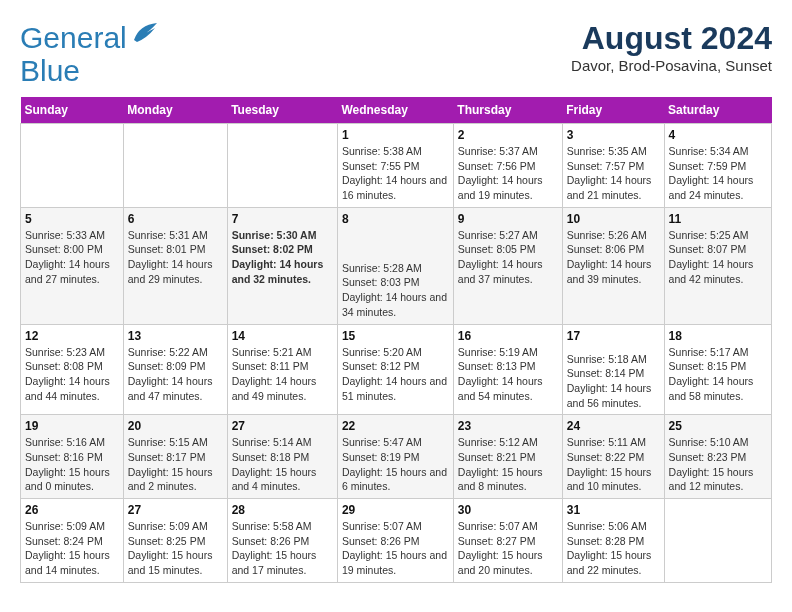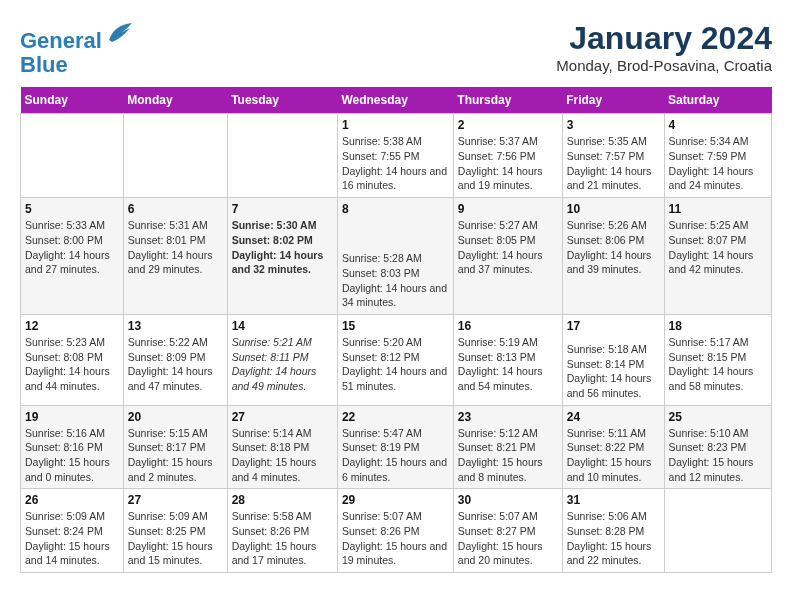--- a/index.html
+++ b/index.html
@@ -14,22 +14,22 @@
       display: flex;
       justify-content: space-between;
       align-items: flex-start;
       margin-bottom: 10px;
     }
     .logo {
       display: flex;
       align-items: center;
     }
     .logo-text {
-      font-size: 22px;
-      font-weight: bold;
+      font-size: 30px;
+      font-weight: normal;
       color: #1a3a5c;
       line-height: 1.1;
     }
     .logo-text span {
       color: #2a7db5;
     }
     .logo-bird {
       width: 30px;
       height: 28px;
       margin-left: 2px;
@@ -93,22 +93,22 @@
     <div>
       <div class="logo-text">
         <span>General</span><svg class="logo-bird" viewBox="0 0 30 28" xmlns="http://www.w3.org/2000/svg">
             <path d="M5 20 Q10 5 28 3 Q20 12 15 14 Q22 10 26 8 Q18 18 8 22 Z" fill="#2a7db5"></path>
           </svg>
         <br><span>Blue</span>
       </div>
     </div>
   </div>
   <div class="title-block">
-    <div class="main-title">January 2024</div>
-    <div class="subtitle">Monday, Brod-Posavina, Croatia</div>
+    <div class="main-title">August 2024</div>
+    <div class="subtitle">Davor, Brod-Posavina, Sunset</div>
   </div>
 </div>
 
 <table>
   <thead>
     <tr id="weekday-header">
         <th>Sunday</th>
         <th>Monday</th>
         <th>Tuesday</th>
         <th>Wednesday</th>
@@ -199,21 +199,21 @@
 Daylight: 14 hours and 44 minutes.</div>
         </td>
         <td>
           <div class="day-num">13</div>
           <div class="day-info" style="white-space: pre-line;">Sunrise: 5:22 AM
 Sunset: 8:09 PM
 Daylight: 14 hours and 47 minutes.</div>
         </td>
         <td>
           <div class="day-num">14</div>
-          <div class="day-info" style="white-space: pre-line; font-style: italic;">Sunrise: 5:21 AM
+          <div class="day-info" style="white-space: pre-line;">Sunrise: 5:21 AM
 Sunset: 8:11 PM
 Daylight: 14 hours and 49 minutes.</div>
         </td>
         <td>
           <div class="day-num">15</div>
           <div class="day-info" style="white-space: pre-line;">Sunrise: 5:20 AM
 Sunset: 8:12 PM
 Daylight: 14 hours and 51 minutes.</div>
         </td>
         <td>

